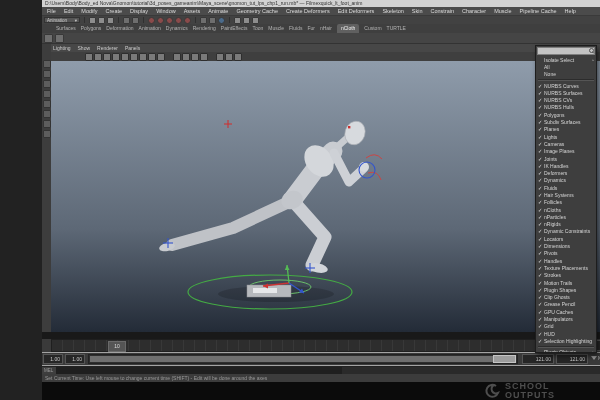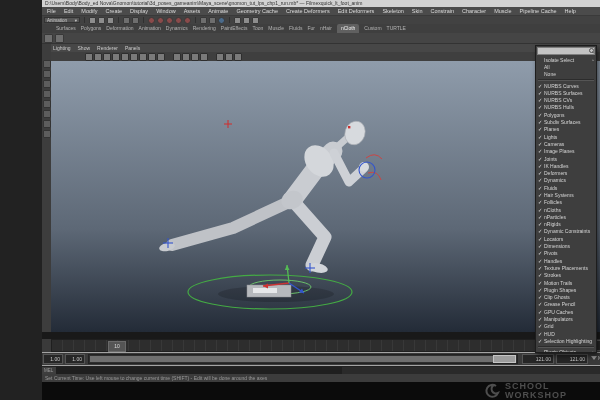--- a/index.html
+++ b/index.html
@@ -547,18 +547,18 @@
     <span>Set Current Time: Use left mouse to change current time (SHIFT) - Edit will be done around the axes</span>
   </div>
 
   <div class="blackstrip">
     <div class="watermark">
       <svg width="20" height="18" viewBox="0 0 20 18">
         <path d="M14,4 a6,6 0 1,0 2,7 a4,4 0 1,1 -4,-8" fill="none" stroke="#4e4e4e" stroke-width="2"></path>
       </svg>
       <div class="wm-text">
         <div>SCHOOL</div>
-        <div>WORKSHOP</div>
+        <div>OUTPUTS</div>
       </div>
     </div>
   </div>
 
 </div>
 
 </body></html>

